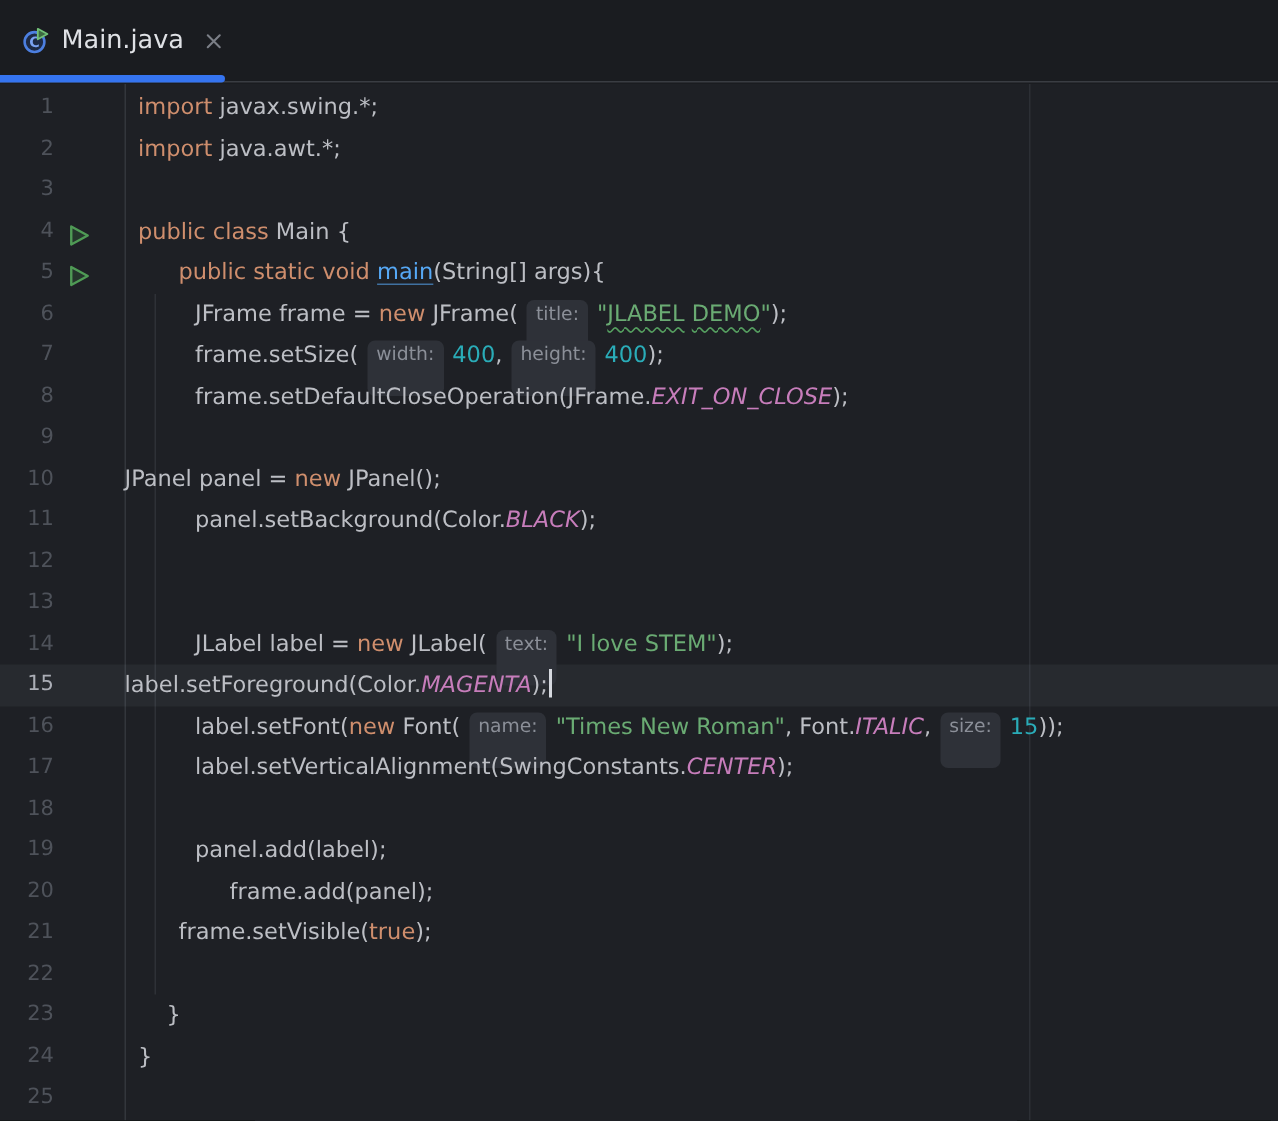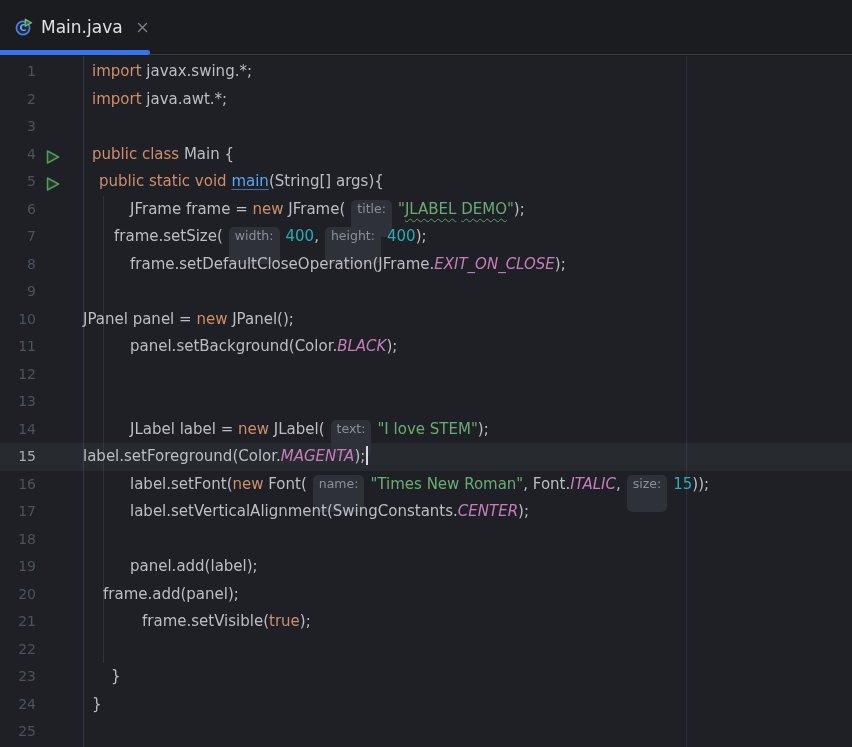--- a/index.html
+++ b/index.html
@@ -117,33 +117,33 @@
           </div>
           <div class="code" style="padding-left: 9px;"><span class="tok-kw">public class</span><span class="tok-def"> Main {</span></div>
         </div>
         <div class="line">
           <div class="gutter">
             <span class="lnum">5</span>
             <span class="run-icon"><svg width="16" height="16" viewBox="0 0 16 16">
                 <path d="M2.5 2 L13.5 8 L2.5 14 Z" fill="rgba(70,150,80,0.18)" stroke="#4f9a55" stroke-width="1.6" stroke-linejoin="round"></path>
               </svg></span>
           </div>
-          <div class="code" style="padding-left: 16px;"><span class="tok-kw">public static void</span><span class="tok-def"> </span><span class="tok-decl">main</span><span class="tok-def">(String[] args){</span></div>
+          <div class="code" style="padding-left: 36px;"><span class="tok-kw">public static void</span><span class="tok-def"> </span><span class="tok-decl">main</span><span class="tok-def">(String[] args){</span></div>
         </div>
         <div class="line">
           <div class="gutter">
             <span class="lnum">6</span>
           </div>
           <div class="code" style="padding-left: 47px;"><span class="tok-def">JFrame frame = </span><span class="tok-kw">new</span><span class="tok-def"> JFrame(</span><span class="tok-inlay">title:</span><span class="tok-str">"</span><span class="tok-strw">JLABEL</span><span class="tok-str"> </span><span class="tok-strw">DEMO</span><span class="tok-str">"</span><span class="tok-def">);</span></div>
         </div>
         <div class="line">
           <div class="gutter">
             <span class="lnum">7</span>
           </div>
-          <div class="code" style="padding-left: 31px;"><span class="tok-def">frame.setSize(</span><span class="tok-inlay">width:</span><span class="tok-num">400</span><span class="tok-def">,</span><span class="tok-inlay">height:</span><span class="tok-num">400</span><span class="tok-def">);</span></div>
+          <div class="code" style="padding-left: 47px;"><span class="tok-def">frame.setSize(</span><span class="tok-inlay">width:</span><span class="tok-num">400</span><span class="tok-def">,</span><span class="tok-inlay">height:</span><span class="tok-num">400</span><span class="tok-def">);</span></div>
         </div>
         <div class="line">
           <div class="gutter">
             <span class="lnum">8</span>
           </div>
           <div class="code" style="padding-left: 47px;"><span class="tok-def">frame.setDefaultCloseOperation(JFrame.</span><span class="tok-const">EXIT_ON_CLOSE</span><span class="tok-def">);</span></div>
         </div>
         <div class="line">
           <div class="gutter">
             <span class="lnum">9</span>
@@ -207,27 +207,27 @@
         <div class="line">
           <div class="gutter">
             <span class="lnum">19</span>
           </div>
           <div class="code" style="padding-left: 47px;"><span class="tok-def">panel.add(label);</span></div>
         </div>
         <div class="line">
           <div class="gutter">
             <span class="lnum">20</span>
           </div>
-          <div class="code" style="padding-left: 20px;"><span class="tok-def">frame.add(panel);</span></div>
+          <div class="code" style="padding-left: 70px;"><span class="tok-def">frame.add(panel);</span></div>
         </div>
         <div class="line">
           <div class="gutter">
             <span class="lnum">21</span>
           </div>
-          <div class="code" style="padding-left: 59px;"><span class="tok-def">frame.setVisible(</span><span class="tok-kw">true</span><span class="tok-def">);</span></div>
+          <div class="code" style="padding-left: 36px;"><span class="tok-def">frame.setVisible(</span><span class="tok-kw">true</span><span class="tok-def">);</span></div>
         </div>
         <div class="line">
           <div class="gutter">
             <span class="lnum">22</span>
           </div>
           <div class="code" style="padding-left: 47px;"></div>
         </div>
         <div class="line">
           <div class="gutter">
             <span class="lnum">23</span>

